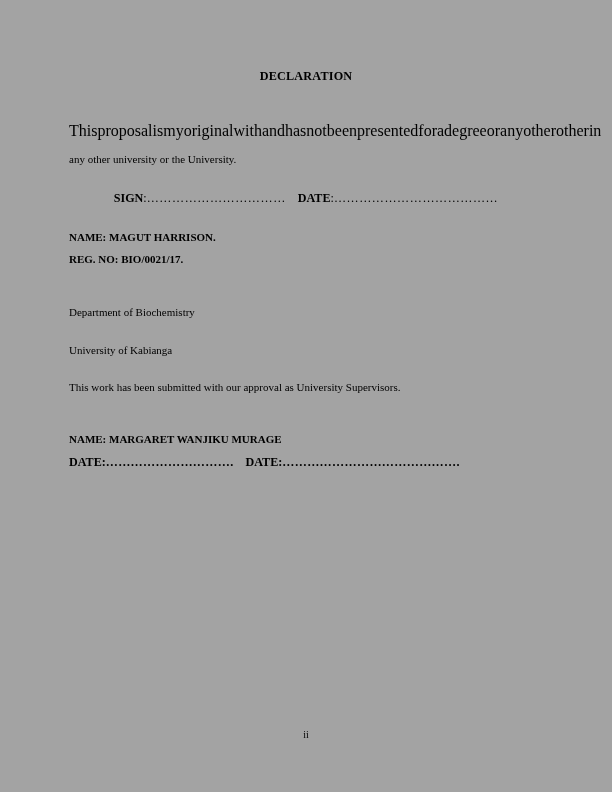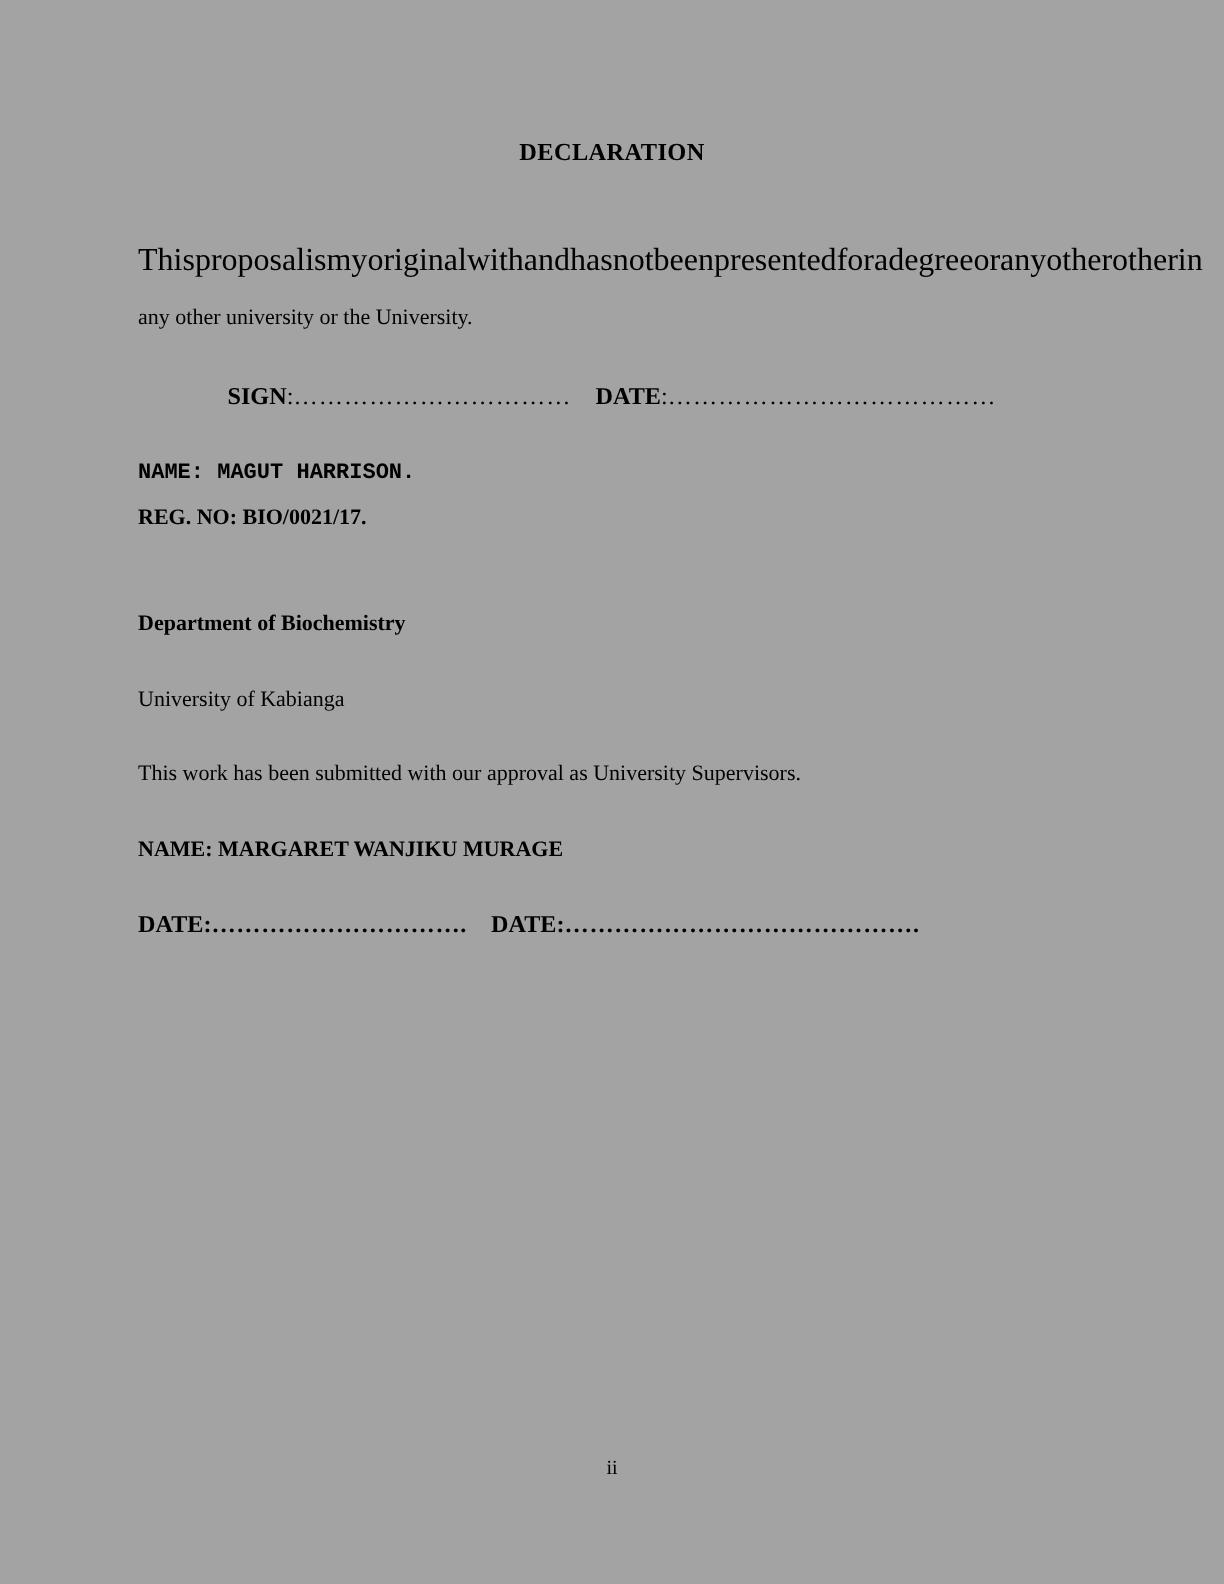--- a/index.html
+++ b/index.html
@@ -132,31 +132,31 @@
         <span>in</span>
       </span>
     </div>
 
     <div class="line" style="top:153px;">any other university or the University.</div>
 
     <div class="sig-row" style="top:192px;text-align:center;">
       <span class="sig-seg bold">SIGN</span><span class="sig-seg reg">:</span><span class="sig-seg dots-thin">……………………………</span><span class="gap-wide"></span><span class="sig-seg bold">DATE</span><span class="sig-seg reg">:</span><span class="sig-seg dots-thin">…………………………………</span>
     </div>
 
-    <div class="line bold" style="top:231px;font-family:Liberation Mono, monospace;">NAME: MAGUT HARRISON.</div>
+    <div class="line bold" style="top:231px;">NAME: MAGUT HARRISON.</div>
 
     <div class="line bold" style="top:253px;">REG. NO: BIO/0021/17.</div>
 
-    <div class="line" style="top:306px;font-weight:bold;">Department of Biochemistry</div>
+    <div class="line" style="top:306px;">Department of Biochemistry</div>
 
     <div class="line" style="top:344px;">University of Kabianga</div>
 
     <div class="line" style="top:381px;">This work has been submitted with our approval as University Supervisors.</div>
 
-    <div class="line bold" style="top:419px;">NAME: MARGARET WANJIKU MURAGE</div>
+    <div class="line bold" style="top:433px;">NAME: MARGARET WANJIKU MURAGE</div>
 
     <div class="sig-row bold" style="top:456px;">
       <span class="sig-seg bold">DATE:</span><span class="sig-seg dots-bold">………………………….</span><span class="gap-wide"></span><span class="sig-seg bold">DATE:</span><span class="sig-seg dots-bold">…………………………………….</span>
     </div>
 
   </div>
 
   <div class="folio">ii</div>
 
 </div>

